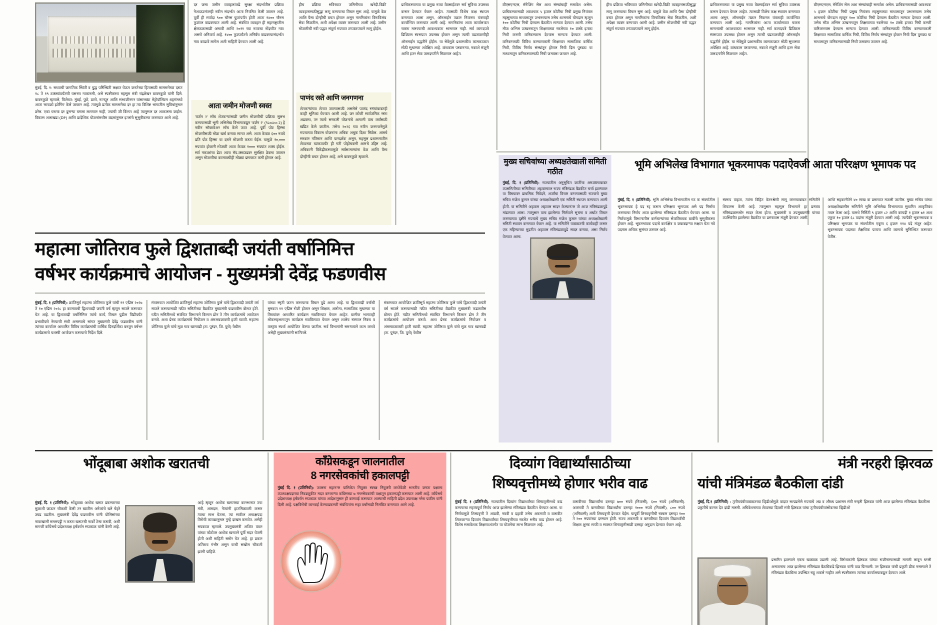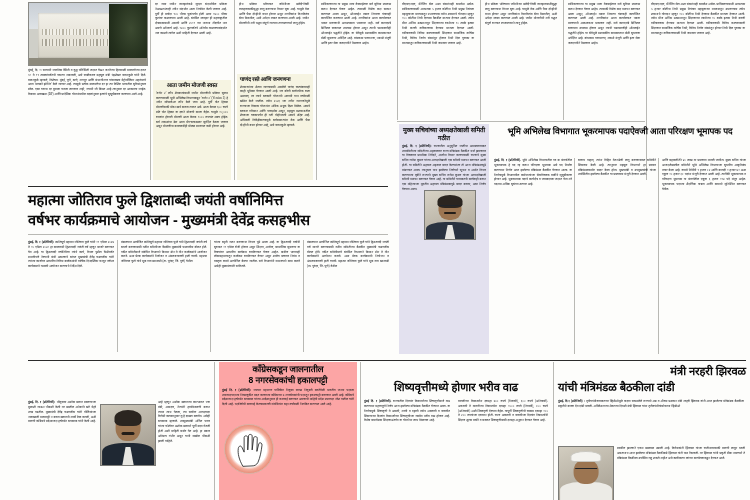--- a/index.html
+++ b/index.html
@@ -157,21 +157,21 @@
   </div>
   <div class="col-text" style="position:absolute;left:578px;top:158px;width:78px;height:196px;overflow:hidden;">स्वरूप पाहता, त्यांना विहित वेतनश्रेणी लागू करण्याबाबत समितीने शिफारस केली आहे. त्यानुसार महसूल विभागाने हा प्रस्ताव मंत्रिमंडळासमोर सादर केला होता. मुख्यमंत्री व उपमुख्यमंत्री यांच्या उपस्थितीत झालेल्या बैठकीत या प्रस्तावास मंजुरी देण्यात आली.</div>
   <div class="col-text" style="position:absolute;left:662px;top:158px;width:84px;height:196px;overflow:hidden;">आणि सहकारीतेने ४० लाख वा प्रमाणात मजली जातील. मुख्य सचिव यांच्या अध्यक्षतेखालील समितीने भूमि अभिलेख विभागाच्या सुधारित आकृतिबंध तयार केला आहे. यामधे निर्मिती ९ हजार ८२ आणि कायदी १ हजार ७१ अशा एकूण १० हजार ६८ पदांना मंजुरी देण्यात आली आहे. त्यापैकी भूकरमापक व परिरक्षण भूमापक या संवर्गातील एकूण ६ हजार ११४ पदे मंजूर आहेत. भूकरमापक पदाच्या शैक्षणिक पात्रता आणि कामाचे सुनिश्चित करण्यात येतील.</div>
 
   <div class="vrule" style="left:574px;top:158px;height:196px;"></div>
   <div class="vrule" style="left:658px;top:158px;height:196px;"></div>
 
   <div class="hrule thick" style="left:28px;top:186px;width:360px;"></div>
 
   <div class="big-hl hl-main" style="position:absolute;left:28px;top:191px;width:390px;">महात्मा जोतिराव फुले द्विशताब्दी जयंती वर्षानिमित्त</div>
-  <div class="big-hl hl-main" style="position:absolute;left:28px;top:211px;width:390px;">वर्षभर कार्यक्रमाचे आयोजन - मुख्यमंत्री देवेंद्र कसहभीस</div>
+  <div class="big-hl hl-main" style="position:absolute;left:28px;top:211px;width:390px;">वर्षभर कार्यक्रमाचे आयोजन - मुख्यमंत्री देवेंद्र फडणवीस</div>
 
   <div class="portrait" style="left:424px;top:190px;width:50px;height:48px;">
     <div class="pbg" style="background:linear-gradient(160deg,#d7d2c5,#a9a294);"></div>
     <div class="p-body" style="background:#2a3340;"></div>
     <div class="p-shirt"></div>
     <div class="p-head"></div>
     <div class="p-hair"></div>
     <div class="p-glass"></div>
     <div class="p-mous"></div>
   </div>
@@ -185,20 +185,21 @@
   <div class="col-text" style="position:absolute;left:121px;top:240px;width:86px;height:112px;overflow:hidden;">मंत्रालयात आयोजित क्रांतिसूर्य महात्मा जोतिराव फुले यांचे द्विशताब्दी जयंती वर्ष साजरे करण्यासाठी गठीत समितीच्या बैठकीत मुख्यमंत्री फडणवीस बोलत होते. गठीत समितीमध्ये संबंधित विभागाने किमान डोन ते तीन कार्यक्रमांचे आयोजन करावे. अशा प्रेरक कार्यक्रमांचे नियोजन व अंमलबजावणी हाती घ्यावी. महात्मा जोतिराव फुले यांचे मूळ गाव खानवडी (ता. पुरंदर, जि. पुणे) येथील</div>
   <div class="col-text" style="position:absolute;left:214px;top:240px;width:86px;height:112px;overflow:hidden;">यांच्या स्मृती जतन करण्याचा विचार पुढे आला आहे. या द्विशताब्दी वर्षाची सुरुवात ११ एप्रिल रोजी होणार असून शिक्षण, आरोग्य, सामाजिक सुधारणा या विषयांवर आधारित कार्यक्रम राबविण्यात येणार आहेत. ग्रामीण भागातही लोकसहभागातून कार्यक्रम राबविण्यात येणार असून शालेय स्तरावर निबंध व वक्तृत्व स्पर्धा आयोजित केल्या जातील. सर्व विभागांनी समन्वयाने काम करावे असेही मुख्यमंत्र्यांनी सांगितले.</div>
   <div class="col-text" style="position:absolute;left:307px;top:240px;width:82px;height:112px;overflow:hidden;">मंत्रालयात आयोजित क्रांतिसूर्य महात्मा जोतिराव फुले यांचे द्विशताब्दी जयंती वर्ष साजरे करण्यासाठी गठीत समितीच्या बैठकीत मुख्यमंत्री फडणवीस बोलत होते. गठीत समितीमध्ये संबंधित विभागाने किमान डोन ते तीन कार्यक्रमांचे आयोजन करावे. अशा प्रेरक कार्यक्रमांचे नियोजन व अंमलबजावणी हाती घ्यावी. महात्मा जोतिराव फुले यांचे मूळ गाव खानवडी (ता. पुरंदर, जि. पुणे) येथील</div>
 
   <div class="vrule" style="left:117px;top:240px;height:112px;"></div>
   <div class="vrule" style="left:210px;top:240px;height:112px;"></div>
   <div class="vrule" style="left:303px;top:240px;height:112px;"></div>
 
   <div class="hrule thick" style="left:28px;top:360px;width:718px;"></div>
 
+  <div class="big-hl hl-mid" style="position:absolute;left:28px;top:364px;width:178px;">भोंदूबाबा अशोक खरातची</div>
 
   <div class="portrait" style="left:100px;top:404px;width:54px;height:60px;">
     <div class="pbg" style="background:linear-gradient(160deg,#cdc8bb,#9d968a);"></div>
     <div class="p-body" style="background:#1f2833;"></div>
     <div class="p-shirt"></div>
     <div class="p-head"></div>
     <div class="p-hair"></div>
     <div class="p-mous" style="top:45%;"></div>
   </div>
 
@@ -222,20 +223,21 @@
   <div class="hand-logo" style="left:224px;top:424px;width:48px;height:48px;">
     <svg viewBox="0 0 100 100" xmlns="http://www.w3.org/2000/svg">
       <g fill="#ffffff" stroke="#1a1a1a" stroke-width="2.2" stroke-linejoin="round" stroke-linecap="round">
         <path d="M32 96 C22 78 18 62 20 48 C21 41 27 39 30 45 L36 58 L36 18 C36 12 46 12 46 18 L46 52 L48 14 C48 8 58 8 58 14 L58 52 L62 20 C62 14 72 14 72 20 L71 56 L76 36 C77 30 86 32 85 39 C83 56 80 72 74 86 C70 94 64 96 56 96 Z"></path>
       </g>
     </svg>
   </div>
 
   <div class="vrule" style="left:360px;top:362px;height:138px;"></div>
 
+  <div class="big-hl hl-mid" style="position:absolute;left:364px;top:364px;width:184px;">दिव्यांग विद्यार्थ्यांसाठीच्या</div>
   <div class="big-hl hl-mid" style="position:absolute;left:364px;top:380px;width:184px;">शिष्यवृत्तीमध्ये होणार भरीव वाढ</div>
 
   <div class="col-text" style="position:absolute;left:364px;top:399px;width:86px;height:100px;overflow:hidden;">
     <span class="kicker">मुंबई दि. १ (प्रतिनिधी).</span>
     <span>राज्यातील दिव्यांग विद्यार्थ्यांच्या शिष्यवृत्तीमध्ये वाढ करण्याचा महत्त्वपूर्ण निर्णय आज झालेल्या मंत्रिमंडळ बैठकीत घेण्यात आला. या निर्णयामुळे शिष्यवृत्ती ते आठवी, नववी व दहावी तसेच अकरावी व बारावीत शिकणाऱ्या दिव्यांग विद्यार्थ्यांच्या शिष्यवृत्तीच्या रकमेत भरीव वाढ होणार आहे. विशेष समावेशक शिक्षणाअंतर्गत या योजनेचा लाभ मिळणार आहे.</span>
   </div>
   <div class="col-text" style="position:absolute;left:458px;top:399px;width:90px;height:100px;overflow:hidden;">बारावीच्या विद्यार्थ्यांना दरमहा ७०० रुपये (निवासी), ६०० रुपये (अनिवासी). अकरावी ते बारावीच्या विद्यार्थ्यांना दरमहा १००० रुपये (निवासी), ८०० रुपये (अनिवासी) अशी शिष्यवृत्ती देण्यात येईल. यापूर्वी शिष्यवृत्तीची रक्कम दरमहा १०० ते २०० रुपयांच्या दरम्यान होती. राज्य अकरावी व बारावीच्या दिव्यांग विद्यार्थ्यांची शिक्षण शुल्क माफी व सवलत शिष्यवृत्तीसाठी दरमहा अनुदान देण्यात येणार आहे.</div>
 
   <div class="vrule" style="left:553px;top:362px;height:138px;"></div>
 

